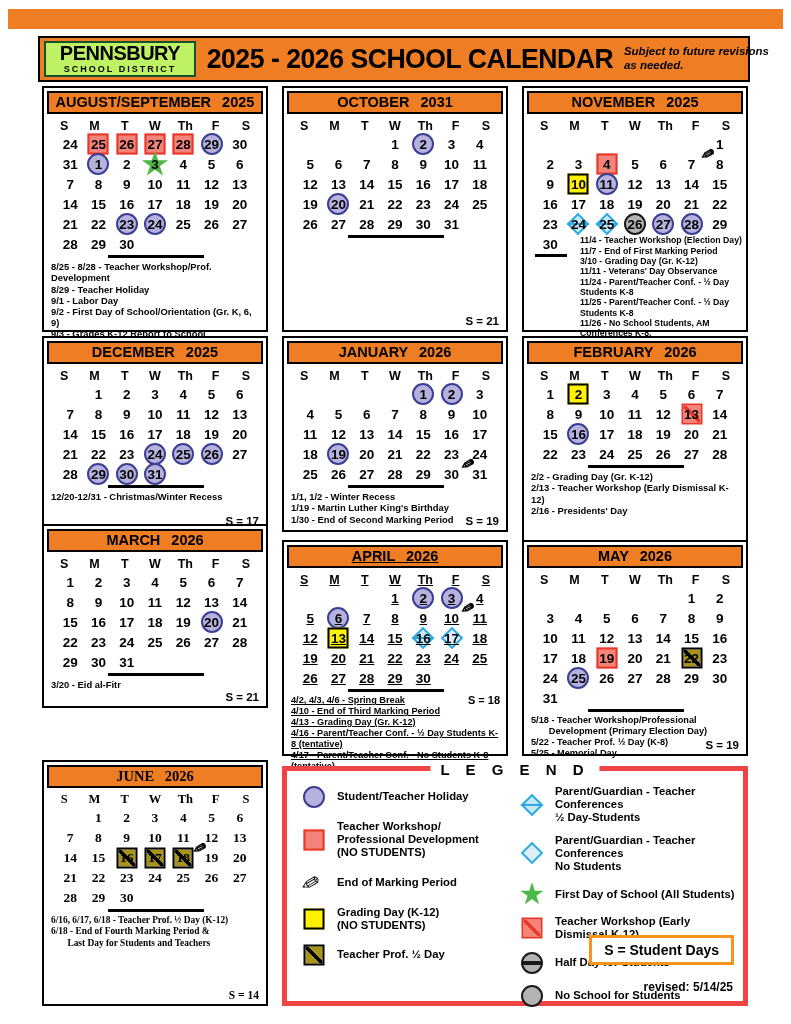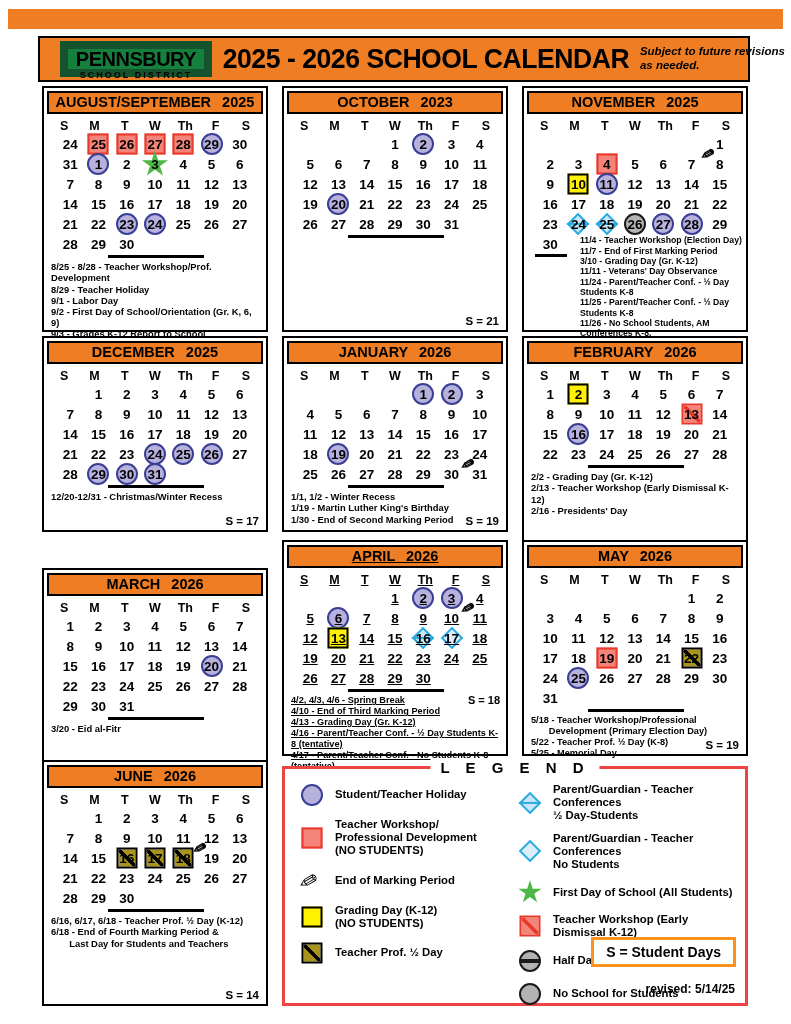--- a/index.html
+++ b/index.html
@@ -1,37 +1,37 @@
 <!DOCTYPE html>
 <html><head>
 <meta charset="utf-8">
 <style>
   html,body{margin:0;padding:0;background:#fff;}
   body{width:791px;height:1024px;position:relative;font-family:"Liberation Sans",sans-serif;color:#000;}
   .abs{position:absolute;}
   
   #top-strip{left:8px;top:9px;width:775px;height:20px;background:#EE7D23;}
   #header{left:38px;top:36px;width:712px;height:46px;background:#EE7D23;border:2px solid #000;box-sizing:border-box;display:flex;align-items:center;}
-  #logo{margin-left:20px;width:152px;height:36px;background:#15803d;border:8px solid #14532d;box-sizing:border-box;text-align:center;flex:none;}
+  #logo{margin-left:4px;width:152px;height:36px;background:#bef264;border:2px solid #14532d;box-sizing:border-box;text-align:center;flex:none;}
   #logo .l1{font-weight:bold;font-size:20px;line-height:21px;letter-spacing:-0.5px;}
   #logo .l2{font-weight:bold;font-size:9px;letter-spacing:2px;line-height:10px;}
   #header .title{flex:1;text-align:center;font-weight:bold;font-size:28px;letter-spacing:-0.5px;white-space:nowrap;transform:scaleX(.95);}
   #header .rev{width:158px;flex:none;font-weight:bold;font-style:italic;font-size:11.5px;line-height:1.2;padding-right:6px;}
   
   .panel{position:absolute;width:226px;border:2px solid #000;background:#fff;box-sizing:border-box;}
   #m-augsep{left:42px;top:86px;height:246px;}
   #m-oct{left:282px;top:86px;height:246px;}
   #m-nov{left:522px;top:86px;height:246px;}
   #m-dec{left:42px;top:336px;height:196px;}
   #m-jan{left:282px;top:336px;height:196px;}
   #m-feb{left:522px;top:336px;height:256px;}
-  #m-mar{left:42px;top:568px;height:216px;}
+  #m-mar{left:42px;top:524px;height:184px;}
   #m-apr{left:282px;top:540px;height:216px;text-decoration:underline;}
   #m-may{left:522px;top:540px;height:216px;}
-  #m-jun{left:42px;top:760px;height:246px;}
+  #m-jun{left:42px;top:760px;height:246px;font-family:Liberation Serif, serif;}
   .mtitle{margin:3px;border:2px solid #000;background:#EE7D23;text-align:center;font-weight:bold;font-size:14.5px;height:19px;line-height:19px;word-spacing:7px;white-space:nowrap;overflow:hidden;}
   .dow{display:grid;grid-template-columns:repeat(7,1fr);padding:0 5px;height:17px;align-items:center;text-align:center;font-weight:bold;font-size:12.5px;}
   .grid{display:grid;grid-template-columns:repeat(7,1fr);grid-auto-rows:20px;padding:0 12px;}
   .cell{position:relative;display:flex;align-items:center;justify-content:center;font-weight:bold;font-size:13.5px;}
   .num{position:relative;z-index:1;}
   .mark{position:absolute;left:50%;top:50%;transform:translate(-50%,-50%);box-sizing:border-box;z-index:0;}
   .mark.holiday{width:22px;height:22px;border-radius:50%;background:#B7B1DE;border:2.5px solid #3A3F94;}
   .mark.no-school{width:22px;height:22px;border-radius:50%;background:#B3B3B3;border:2.5px solid #1a1a1a;}
   .mark.half-day{width:22px;height:22px;border-radius:50%;border:2.5px solid #1a1a1a;background:linear-gradient(to bottom,#B3B3B3 41%,#1a1a1a 41%,#1a1a1a 59%,#B3B3B3 59%);}
   .mark.workshop{width:21px;height:21px;background:#F4837A;border:2px solid #E8392B;}
@@ -46,21 +46,21 @@
   .rule{height:3.2px;background:#000;width:96px;margin:1px 0 1px 64px;}
   .notes{position:relative;padding:2px 6px 0 7px;font-weight:bold;font-size:9.4px;line-height:11.2px;}
   .note{clear:none;}
   .s-inline{float:right;font-size:11px;}
   .s-bottom{position:absolute;right:7px;bottom:3px;font-weight:bold;font-size:11.5px;}
   #m-nov .notes{margin:-22px 2px 0 56px;padding:0;font-size:8.7px;line-height:10.35px;}
   #m-nov .rule{width:32px;margin:0 0 0 11px;}
   #m-apr .notes{font-size:9.2px;line-height:11px;}
   #m-may .notes{font-size:9.2px;line-height:10.9px;}
   
-  #legend{left:282px;top:766px;width:466px;height:240px;border:3px solid #ef4444;box-sizing:border-box;background:#fff;}
+  #legend{left:282px;top:766px;width:466px;height:240px;border:5px solid #ef4444;box-sizing:border-box;background:#fff;}
   #legend-title{position:absolute;top:-10px;left:50%;transform:translateX(-50%);background:#fff;padding:0 10px;font-weight:bold;font-size:15px;letter-spacing:6px;white-space:nowrap;}
   #legend-body{display:flex;padding:14px 6px 4px 14px;}
   #legend-left{width:218px;flex:none;}
   #legend-right{flex:1;}
   .litem{display:flex;align-items:center;gap:10px;margin-bottom:11px;}
   .litem .txt{font-weight:bold;font-size:11.3px;line-height:13.2px;}
   .licon{position:relative;width:26px;height:24px;flex:none;}
   .licon .mark{z-index:0;}
   .lpencil{font-size:22px;display:inline-block;transform:scaleX(-1) rotate(-15deg);}
   #legend-right .litem{margin-bottom:9px;}
@@ -226,21 +226,21 @@
       <div class="notes">
         <div class="note">8/25 - 8/28 - Teacher Workshop/Prof. Development</div>
         <div class="note">8/29 - Teacher Holiday</div>
         <div class="note">9/1 - Labor Day</div>
         <div class="note">9/2 - First Day of School/Orientation (Gr. K, 6, 9)</div>
         <div class="note">9/3 - Grades K-12 Report to School</div>
         <div class="note">9/23, 9/24 - Rosh Hashanah<span class="s-inline">S = 19</span></div>
       </div>
     </div>
     <div class="panel" id="m-oct">
-      <div class="mtitle"><span>OCTOBER 2023</span></div>
+      <div class="mtitle"><span>OCTOBER 2031</span></div>
       <div class="dow">
         <span class="dh">S</span>
         <span class="dh">M</span>
         <span class="dh">T</span>
         <span class="dh">W</span>
         <span class="dh">Th</span>
         <span class="dh">F</span>
         <span class="dh">S</span>
       </div>
       <div class="grid">

